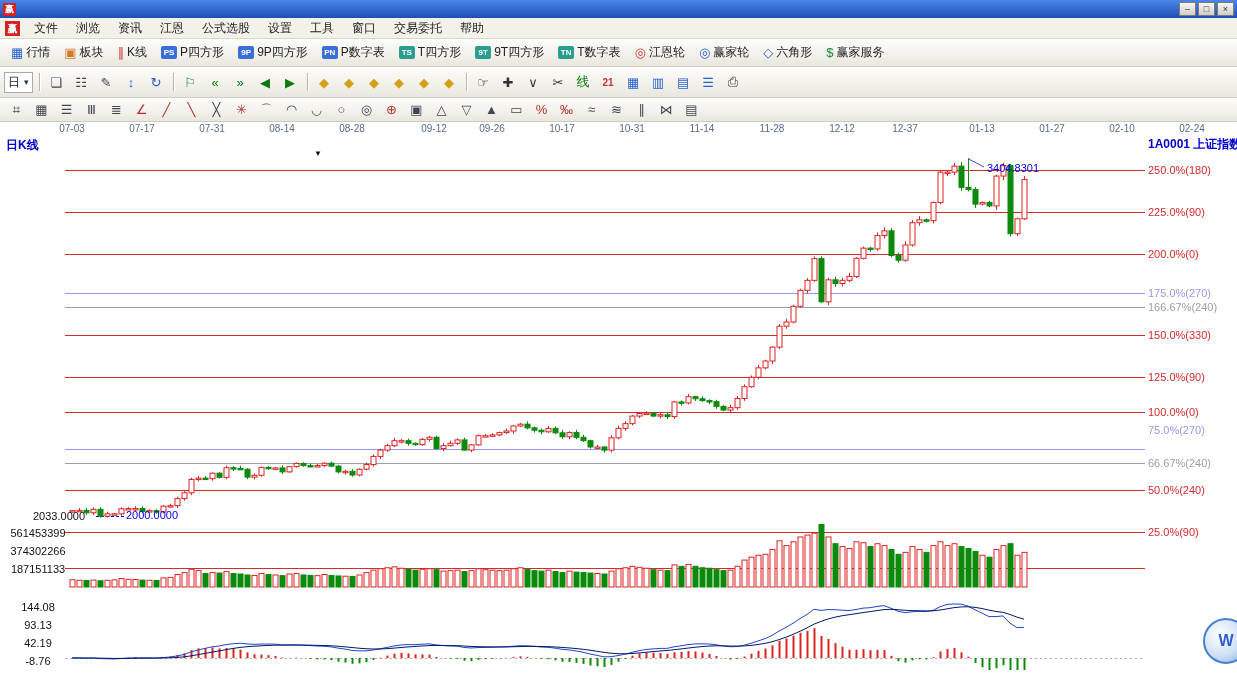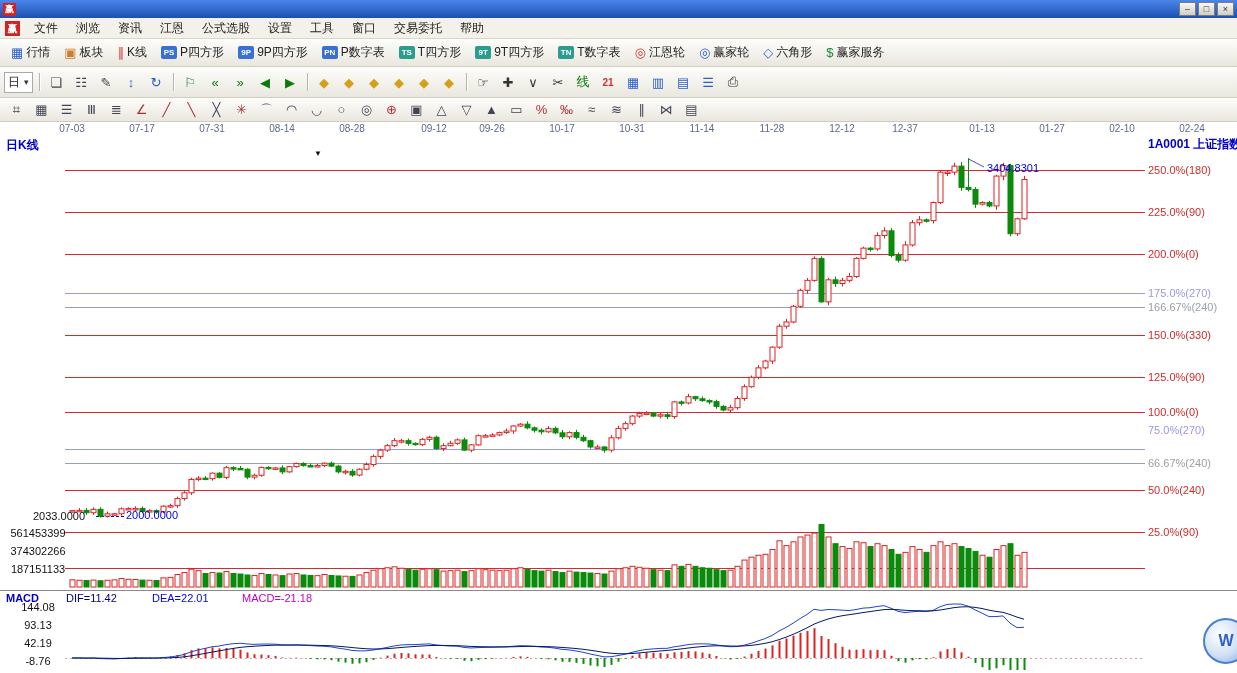--- a/index.html
+++ b/index.html
@@ -642,26 +642,20 @@
         <rect x="1022" y="43.48673000000002" width="5" height="39.29849999999999" fill="#ffffff" stroke="#dd2222" stroke-width="1"></rect>
       </g>
       <line x1="968.5" y1="23" x2="984" y2="31" stroke="#4a4af0" stroke-width="1"></line>
     </svg>
 
   <div class="lbl left-num" style="left:33px;top:388px;width:auto;text-align:right">2033.0000</div>
   <div class="lbl hline-lbl" style="left:126px;top:387px">2000.0000</div>
   <div class="lbl peak-lbl" style="left:987px;top:40px">3404.8301</div>
   <div class="lbl marker-arrow" style="left:314px;top:27px">▼</div>
 
-  <div class="macd-header">
-    <span style="left:6px;color:#0000cc;font-weight:bold">MACD</span>
-    <span style="left:66px;color:#000080">DIF=11.42</span>
-    <span style="left:152px;color:#0000ff">DEA=22.01</span>
-    <span style="left:242px;color:#c000c0">MACD=-21.18</span>
-  </div>
 
   <svg id="macd-svg" width="1237" height="68" style="top:481px">
       <line x1="65" x2="1145" y1="55.5" y2="55.5" stroke="#d0a0a0" stroke-dasharray="2,3"></line>
       <g>
         <line x1="72.5" x2="72.5" y1="55" y2="55" stroke="#dd2222" stroke-width="2"></line>
         <line x1="79.5" x2="79.5" y1="55" y2="54.95494472934462" stroke="#dd2222" stroke-width="2"></line>
         <line x1="86.5" x2="86.5" y1="55" y2="55.33466695627464" stroke="#0b8a0b" stroke-width="2"></line>
         <line x1="93.5" x2="93.5" y1="55" y2="54.968747094680865" stroke="#dd2222" stroke-width="2"></line>
         <line x1="100.5" x2="100.5" y1="55" y2="55.91188212853565" stroke="#0b8a0b" stroke-width="2"></line>
         <line x1="107.5" x2="107.5" y1="55" y2="56.0470538765584" stroke="#0b8a0b" stroke-width="2"></line>

